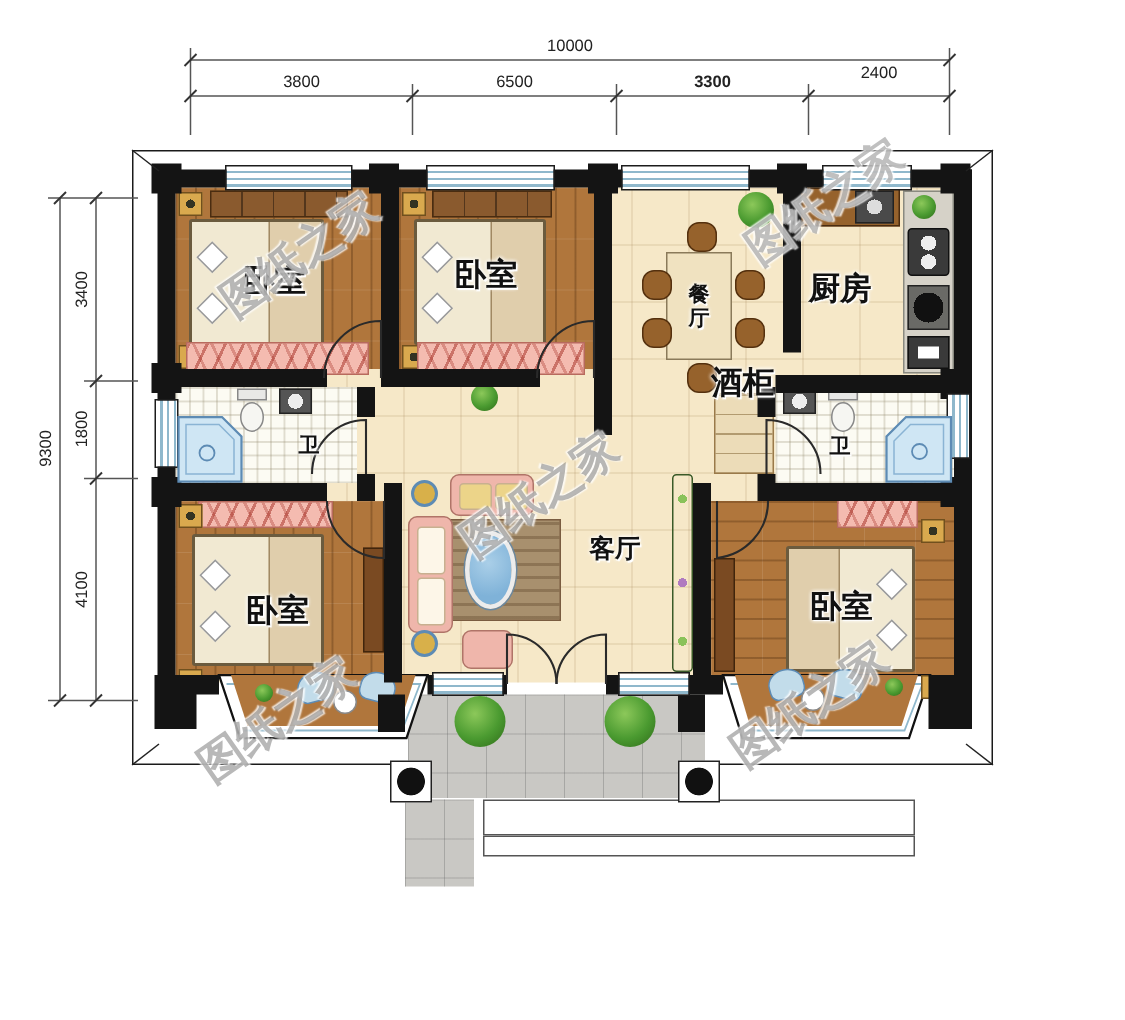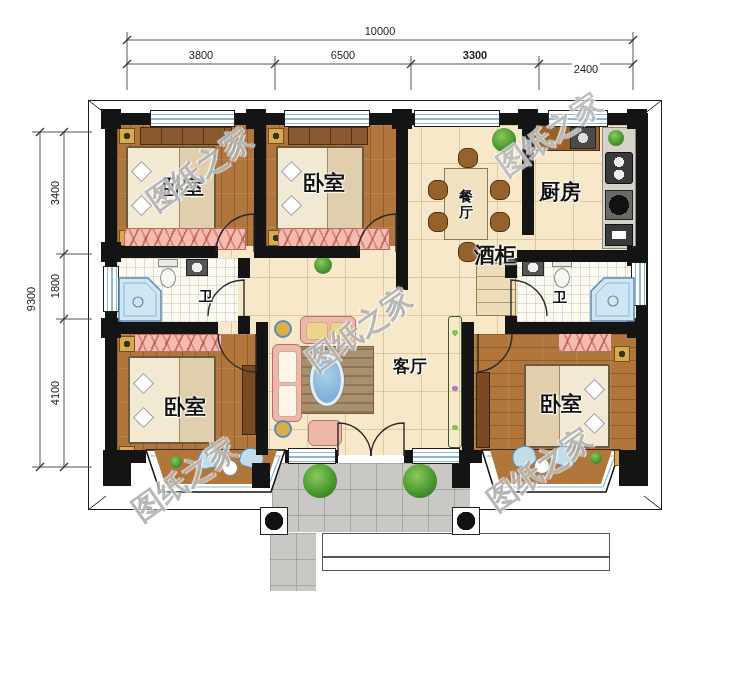--- a/index.html
+++ b/index.html
@@ -316,21 +316,21 @@
   <div class="lbl" style="left:206px;top:297px;font-size:14px;">卫</div>
   <div class="lbl" style="left:560px;top:298px;font-size:14px;">卫</div>
   <div class="lbl" style="left:410px;top:366px;font-size:17px;">客厅</div>
   <div class="lbl" style="left:185px;top:407px;">卧室</div>
   <div class="lbl" style="left:561px;top:404px;">卧室</div>
 
   <div class="dimlbl" style="left:380px;top:31px;">10000</div>
   <div class="dimlbl" style="left:201px;top:55px;">3800</div>
   <div class="dimlbl" style="left:343px;top:55px;">6500</div>
   <div class="dimlbl" style="left:475px;top:55px;font-weight:bold;">3300</div>
-  <div class="dimlbl" style="left:586px;top:69px;">2400</div>
+  <div class="dimlbl" style="left:586px;top:49px;">2400</div>
   <div class="dimlbl v" style="left:31px;top:299px;">9300</div>
   <div class="dimlbl v" style="left:55px;top:193px;">3400</div>
   <div class="dimlbl v" style="left:55px;top:286px;">1800</div>
   <div class="dimlbl v" style="left:55px;top:393px;">4100</div>
 
   <div class="wm" style="left:200px;top:170px;">图纸之家</div>
   <div class="wm" style="left:550px;top:135px;color:rgba(150,150,150,.6);">图纸之家</div>
   <div class="wm" style="left:360px;top:330px;">图纸之家</div>
   <div class="wm" style="left:185px;top:480px;">图纸之家</div>
   <div class="wm" style="left:540px;top:470px;">图纸之家</div>

